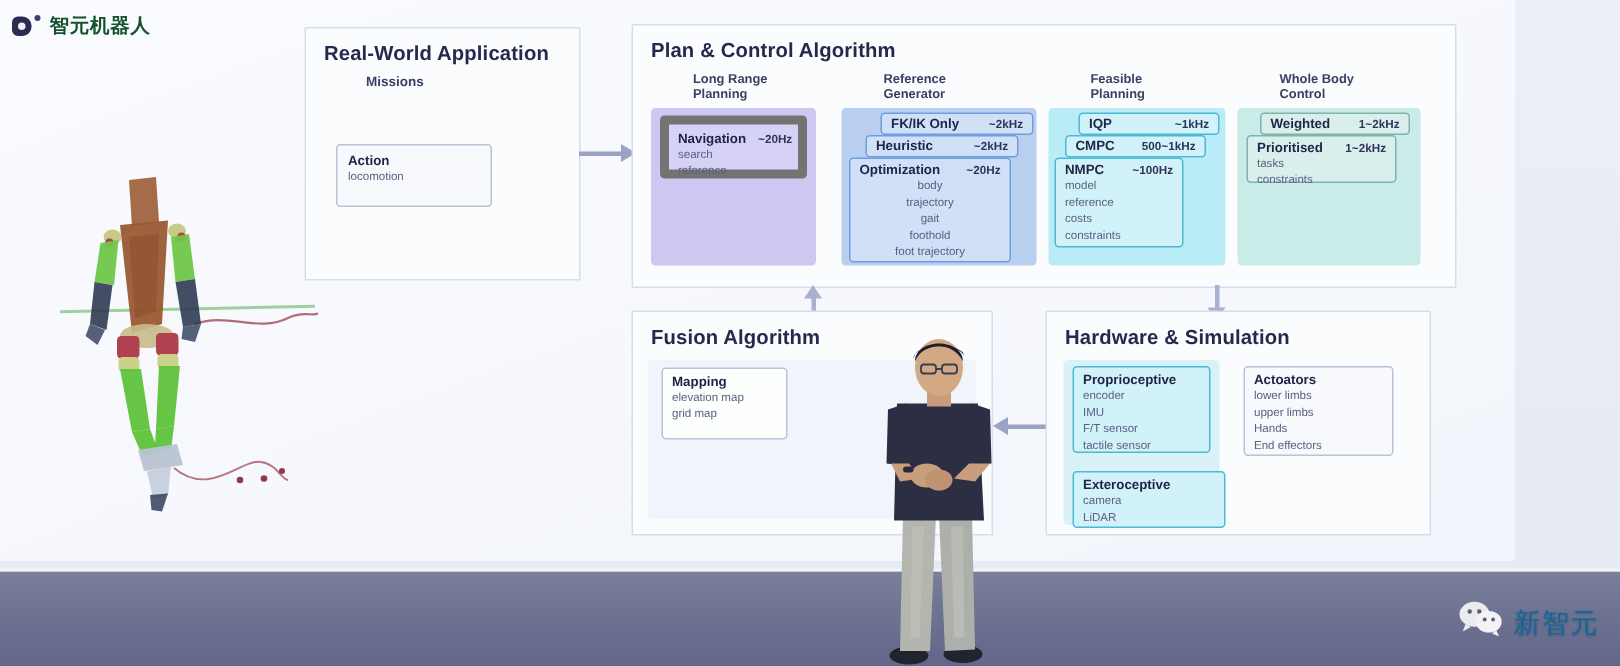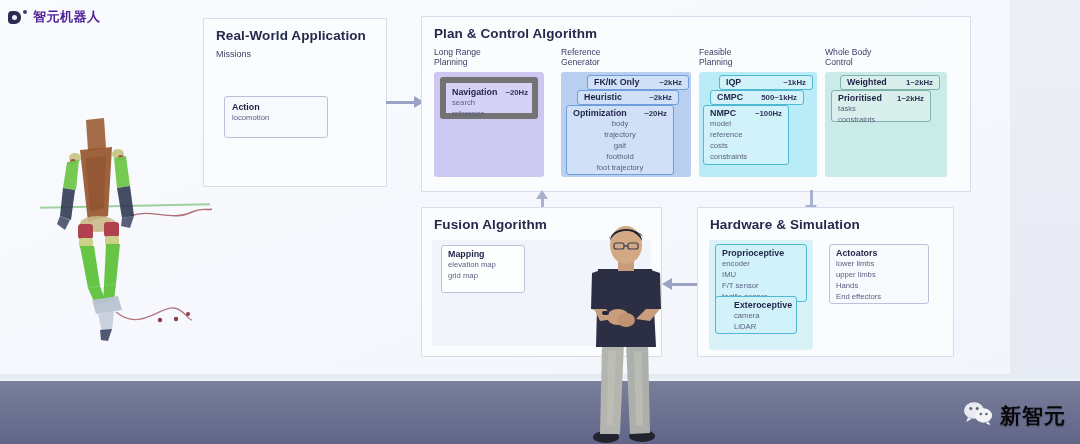--- a/index.html
+++ b/index.html
@@ -22,26 +22,26 @@
 
   
   .logo{position:absolute;left:8px;top:8px;display:flex;align-items:center;gap:6px;}
   .logo-mark{width:19px;height:15px;position:relative;}
   .logo-mark .bar{position:absolute;left:0;top:1px;width:13px;height:13px;
     border-radius:4px 6px 6px 4px;background:#2a2c52;}
   .logo-mark .bar:after{content:"";position:absolute;left:3.5px;top:4px;width:5px;height:5px;
     border-radius:50%;background:#eef0f7;}
   .logo-mark .dot{position:absolute;right:0;top:0;width:4px;height:4px;border-radius:50%;
     background:#3b3f73;}
-  .logo-text{font-size:13px;color:#4c1d95;letter-spacing:.5px;font-weight:600;font-family:Liberation Serif, serif;}
+  .logo-text{font-size:13px;color:#14532d;letter-spacing:.5px;font-weight:600;font-family:Liberation Serif, serif;}
 
   
   .panel{position:absolute;background:#fbfcfe;border:1px solid #d7dded;border-radius:1px;}
   .panel-title{font-size:13.5px;font-weight:700;color:#252a4d;letter-spacing:.1px;}
-  .col-title{font-size:8.6px;font-weight:400;color:#3a3f63;line-height:1.22;}
+  .col-title{font-size:8.6px;font-weight:700;color:#3a3f63;line-height:1.22;margin-left:28px;}
 
   
   .well{position:absolute;border-radius:3px;}
   .w-purple{background:#cdc8f2;}
   .w-blue{background:#b9cff0;}
   .w-cyan{background:#b9ecf6;}
   .w-teal{background:#c9ece8;}
 
   
   .card{position:absolute;border-radius:3px;box-sizing:border-box;}
@@ -81,21 +81,21 @@
   .robot{position:absolute;left:42px;top:96px;width:170px;height:250px;}
   .ground-line{position:absolute;left:40px;top:205px;width:170px;height:1.5px;
     background:#8fc98f;opacity:.85;transform:rotate(-1.2deg);}
 
   
   .presenter{position:absolute;left:578px;top:225px;width:96px;height:219px;}
 
   
   .watermark{position:absolute;right:14px;bottom:14px;display:flex;align-items:center;gap:7px;
     opacity:.92;}
-  .wm-text{font-size:21px;color:#000000;font-weight:700;letter-spacing:1px;
+  .wm-text{font-size:18px;color:#0369a1;font-weight:400;letter-spacing:1px;
     text-shadow:0 1px 2px rgba(0,0,0,.35);}
 </style>
 </head>
 <body>
 
 <div class="stage-wall"></div>
 <div class="stage-floor"></div>
 <div class="floor-edge"></div>
 
 <div class="slide"></div>
@@ -321,21 +321,21 @@
     <div class="hdr">
       <span class="nm">Proprioceptive</span>
     </div>
     <div class="lines">
       <div>encoder</div>
       <div>IMU</div>
       <div>F/T sensor</div>
       <div>tactile sensor</div>
     </div>
   </div>
-  <div class="card c-cyan" style="left:17px;top:88px;width:82px;height:38px;padding:3px 18px;">
+  <div class="card c-cyan" style="left:17px;top:106px;width:102px;height:38px;padding:3px 6px;">
     <div class="hdr">
       <span class="nm">Exteroceptive</span>
     </div>
     <div class="lines">
       <div>camera</div>
       <div>LiDAR</div>
     </div>
   </div>
   <div class="card c-plain" style="left:131px;top:36px;width:100px;height:60px;padding:3px 6px;">
     <div class="hdr">

